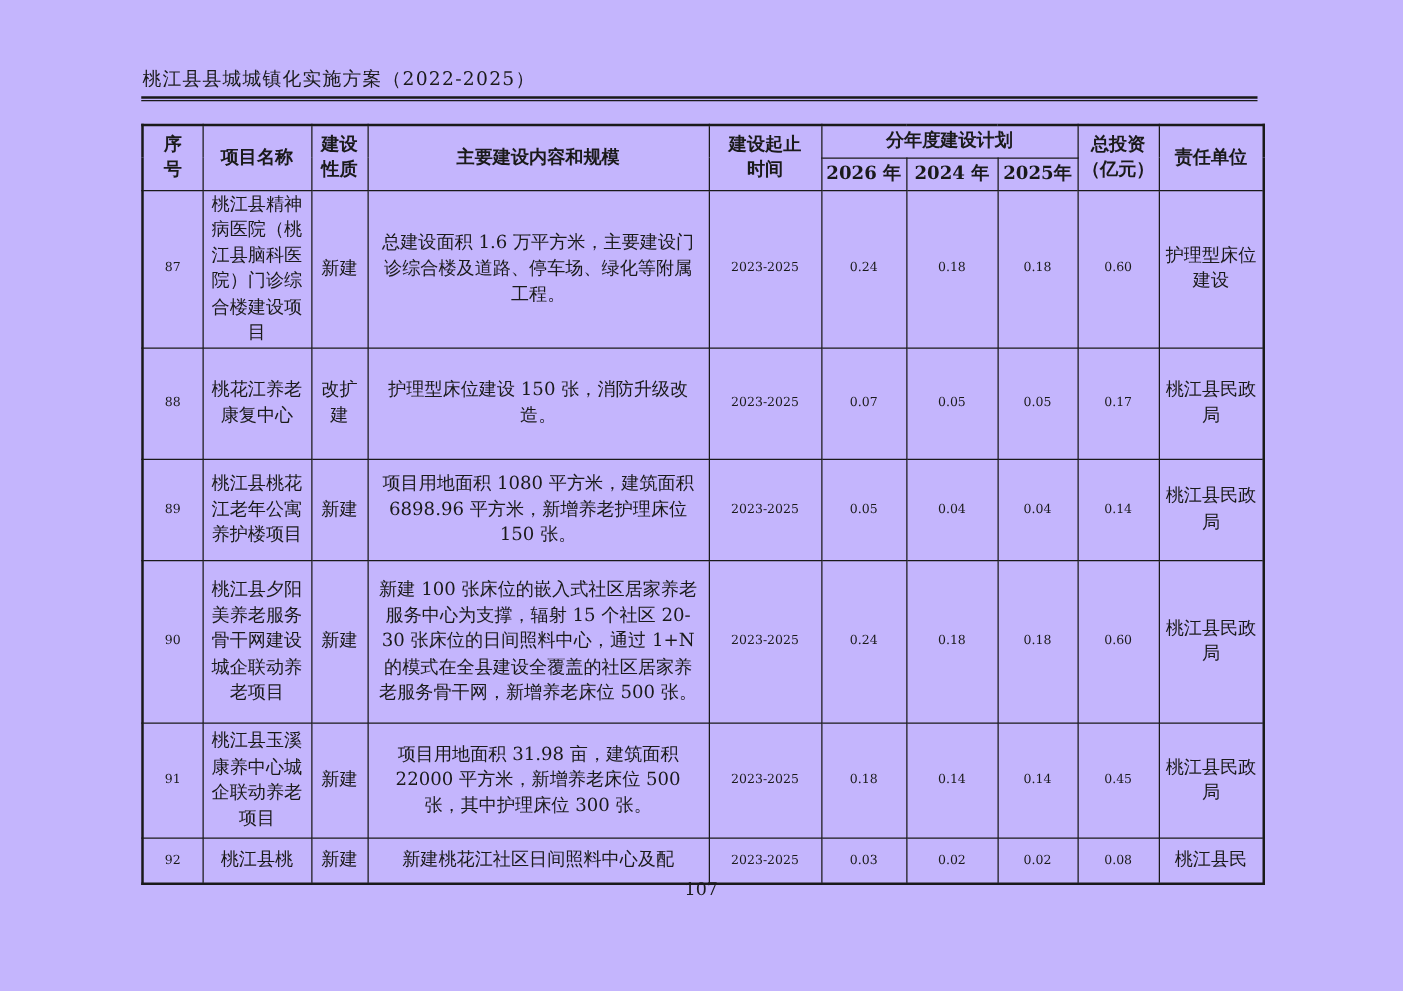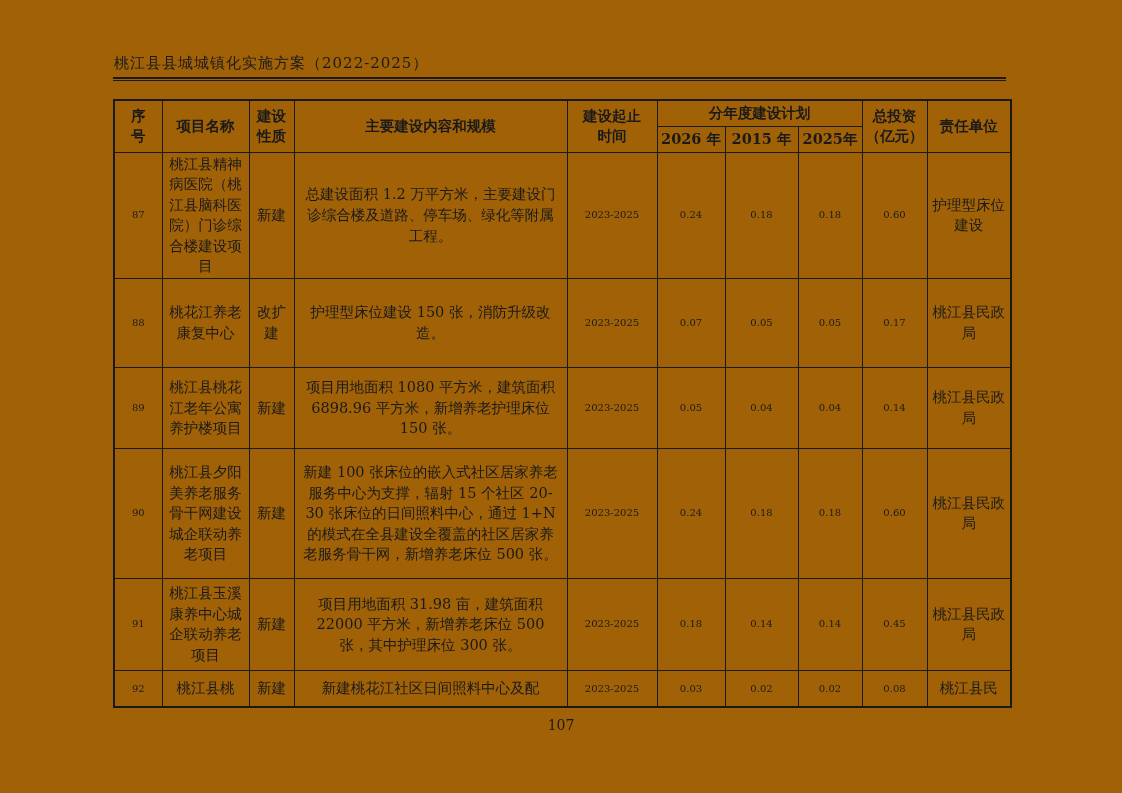--- a/index.html
+++ b/index.html
@@ -6,21 +6,21 @@
   html, body {
     margin: 0; padding: 0;
     width: 1122px; height: 793px;
     background: #ffffff;
     font-family: "DejaVu Serif", "Liberation Serif", serif;
     color: #1a1a1a;
   }
   .page {
     position: relative;
     width: 1122px; height: 793px;
-    background: #a16207;
+    background: #c4b5fd;
     overflow: hidden;
   }
   .doc-title {
     position: absolute;
     left: 114px; top: 54px;
     font-size: 15px;
     letter-spacing: 1px;
     white-space: nowrap;
   }
   .header-rule {
@@ -56,21 +56,20 @@
   tr.r89 { height: 81px; }
   tr.r90 { height: 130px; }
   tr.r91 { height: 92px; }
   tr.r92 { height: 37px; margin-left: 24px; }
   .page-number {
     position: absolute;
     left: 0; top: 704px;
     width: 1122px;
     text-align: center;
     font-size: 14px;
-    margin-top: 13px;
   }
 </style>
 </head>
 <body>
 
 <div class="page">
 
   <div class="doc-title">桃江县县城城镇化实施方案（2022-2025）</div>
   <div class="header-rule"></div>
 
@@ -93,30 +92,30 @@
         <th rowspan="2">项目名称</th>
         <th rowspan="2">建设<br>性质</th>
         <th rowspan="2">主要建设内容和规模</th>
         <th rowspan="2">建设起止<br>时间</th>
         <th colspan="3">分年度建设计划</th>
         <th rowspan="2">总投资<br>（亿元）</th>
         <th rowspan="2">责任单位</th>
       </tr>
       <tr class="hrow">
         <th>2026 年</th>
-        <th>2015 年</th>
+        <th>2024 年</th>
         <th>2025年</th>
       </tr>
     </thead>
     <tbody>
       <tr class="r87">
         <td class="num-cell">87</td>
         <td>桃江县精神病医院（桃江县脑科医院）门诊综合楼建设项目</td>
         <td>新建</td>
-        <td class="content-cell">总建设面积 1.2 万平方米，主要建设门诊综合楼及道路、停车场、绿化等附属工程。</td>
+        <td class="content-cell">总建设面积 1.6 万平方米，主要建设门诊综合楼及道路、停车场、绿化等附属工程。</td>
         <td class="period-cell">2023-2025</td>
         <td class="num-cell">0.24</td>
         <td class="num-cell">0.18</td>
         <td class="num-cell">0.18</td>
         <td class="num-cell">0.60</td>
         <td>护理型床位建设</td>
       </tr>
       <tr class="r88">
         <td class="num-cell">88</td>
         <td>桃花江养老康复中心</td>

